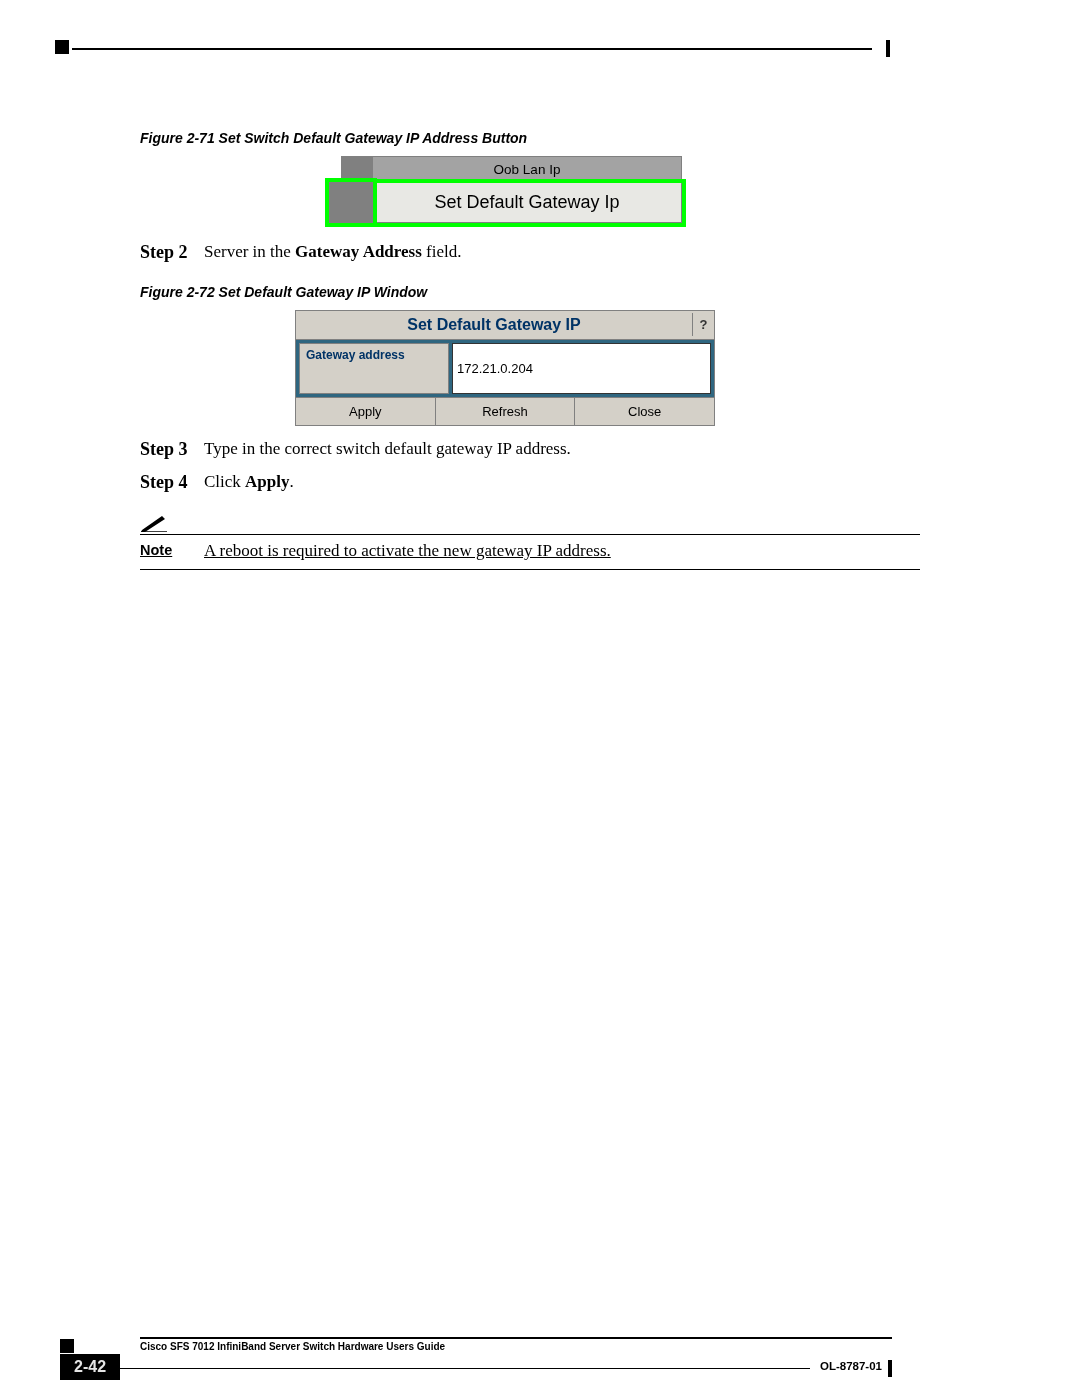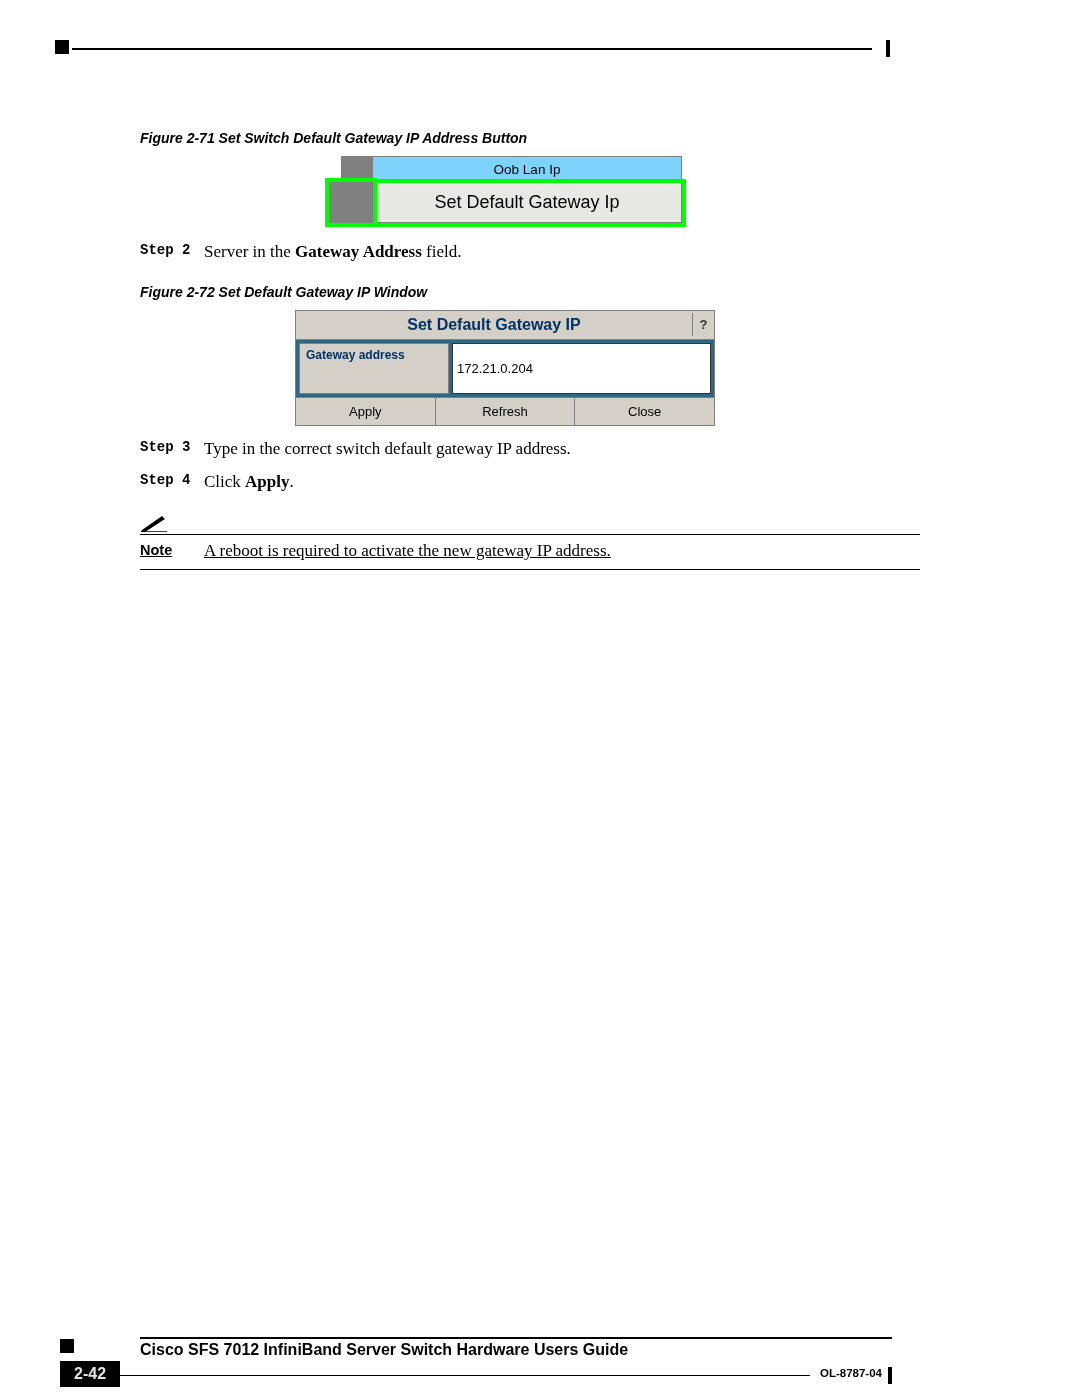--- a/index.html
+++ b/index.html
@@ -46,37 +46,37 @@
     font-style: italic;
     font-size: 14px;
     margin-bottom: 10px;
   }
   .step-row {
     display: flex;
     font-size: 17px;
     margin: 10px 0;
   }
   .step-label {
-    font-family: Liberation Mono, monospace;
-    font-weight: bold;
-    font-size: 14px;
+    font-family: Liberation Serif, serif;
+    font-weight: bold;
+    font-size: 18px;
     width: 64px;
     flex-shrink: 0;
     padding-top: 1px;
   }
   .step-text { flex: 1; line-height: 1.35; }
   .bold { font-weight: bold; }
   
   .fig71 {
     width: 310px;
     margin: 0 auto 18px;
   }
   .fig71-row {
     border: 1px solid #808080;
-    background: #7dd3fc;
+    background: #a3a3a3;
     font-family: Arial, Helvetica, sans-serif;
     font-size: 13.5px;
     text-align: center;
     padding: 5px 0;
     position: relative;
   }
   .fig71-row + .fig71-row { border-top: none; }
   .fig71-handle {
     position: absolute;
     left: -32px;
@@ -210,21 +210,21 @@
   }
   .footer-rule {
     height: 1.5px;
     background: #000;
     margin-bottom: 2px;
     margin-left: 80px;
   }
   .footer-title {
     font-family: Arial, Helvetica, sans-serif;
     font-weight: bold;
-    font-size: 16px;
+    font-size: 10px;
     margin-left: 80px;
     padding-bottom: 2px;
   }
   .footer-bar {
     display: flex;
     align-items: stretch;
     margin-left: 0;
   }
   .page-badge {
     background: #000;
@@ -341,17 +341,17 @@
 
   </div>
 
   <div class="footer">
     <div class="footer-square"></div>
     <div class="footer-rule"></div>
     <div class="footer-title">Cisco SFS 7012 InfiniBand Server Switch Hardware Users Guide</div>
     <div class="footer-bar">
       <div class="page-badge">2-42</div>
       <div class="footer-line"></div>
-      <div class="doc-id">OL-8787-04</div>
+      <div class="doc-id">OL-8787-01</div>
       <div class="footer-end-mark"></div>
     </div>
   </div>
 </div>
 
 </body></html>

